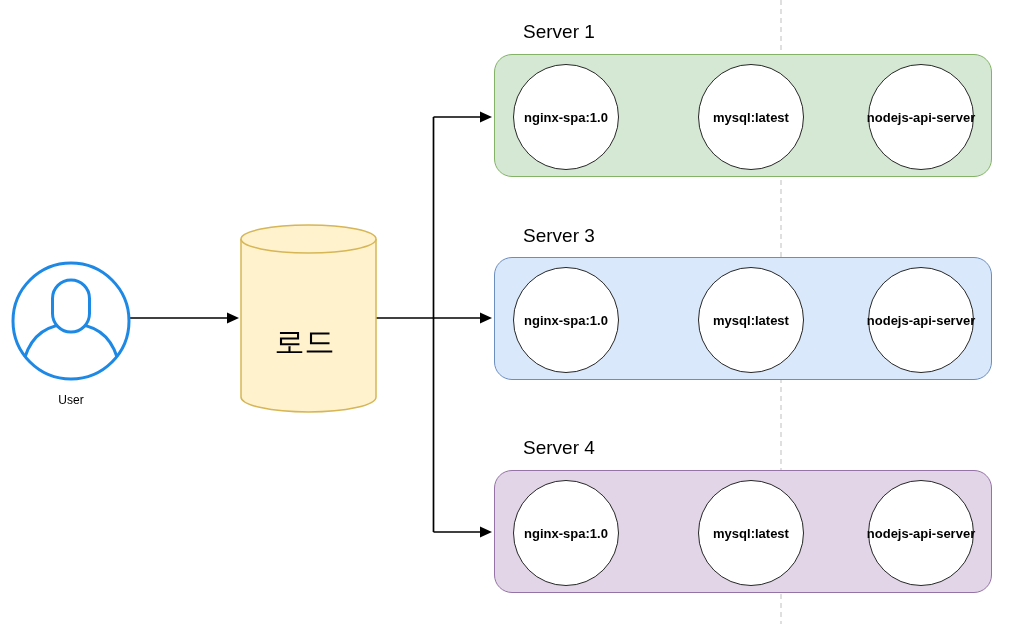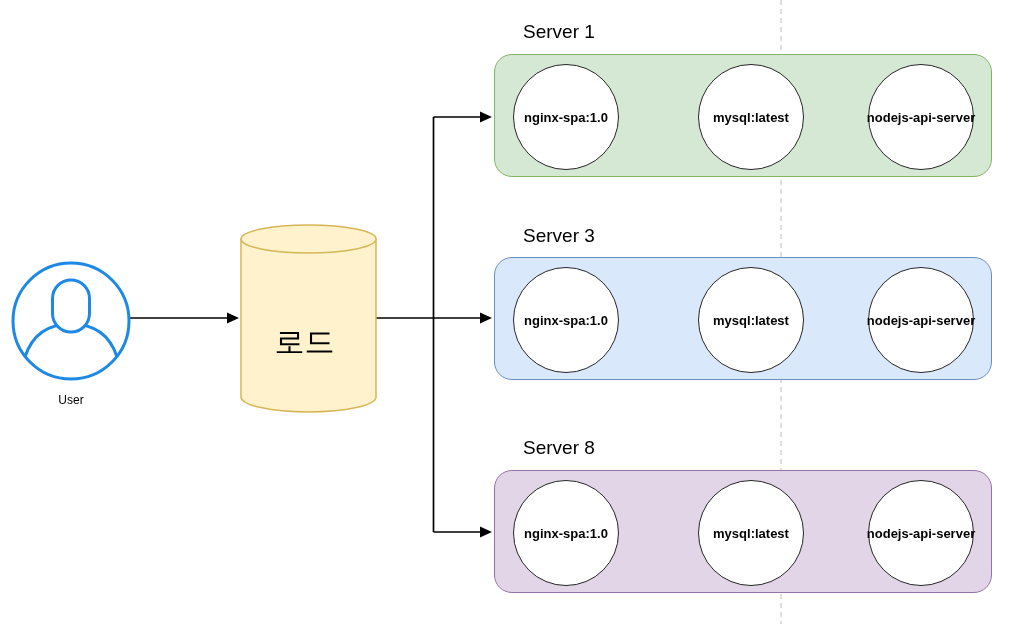--- a/index.html
+++ b/index.html
@@ -123,21 +123,21 @@
   </svg>
 
   <div class="user-label">User</div>
 
   <div class="lb-label">
     <div>로드</div>
   </div>
 
   <div class="server-title st1">Server 1</div>
   <div class="server-title st2">Server 3</div>
-  <div class="server-title st3">Server 8</div>
+  <div class="server-title st3">Server 4</div>
 
   <section class="server-box sb1">
     <div class="node c1">nginx-spa:1.0</div>
     <div class="node c2">mysql:latest</div>
     <div class="node c3">nodejs-api-server</div>
   </section>
 
   <section class="server-box sb2">
     <div class="node c1">nginx-spa:1.0</div>
     <div class="node c2">mysql:latest</div>

